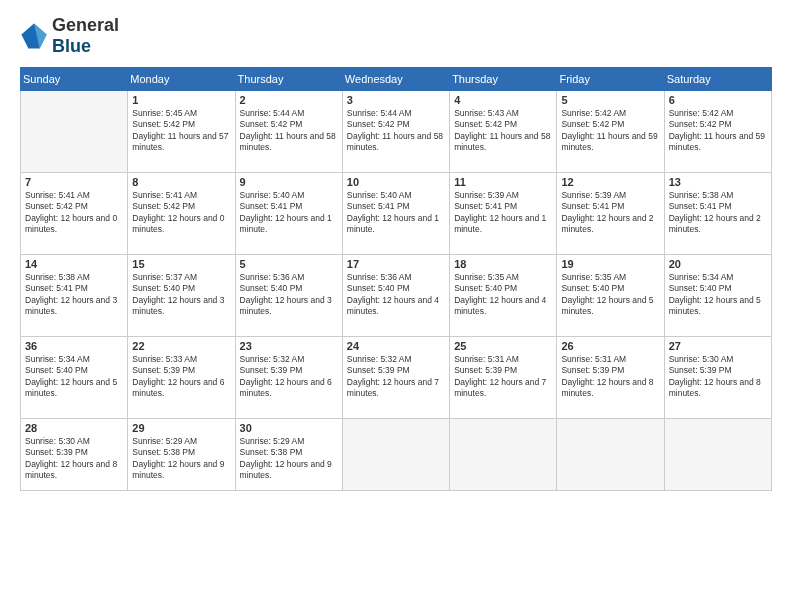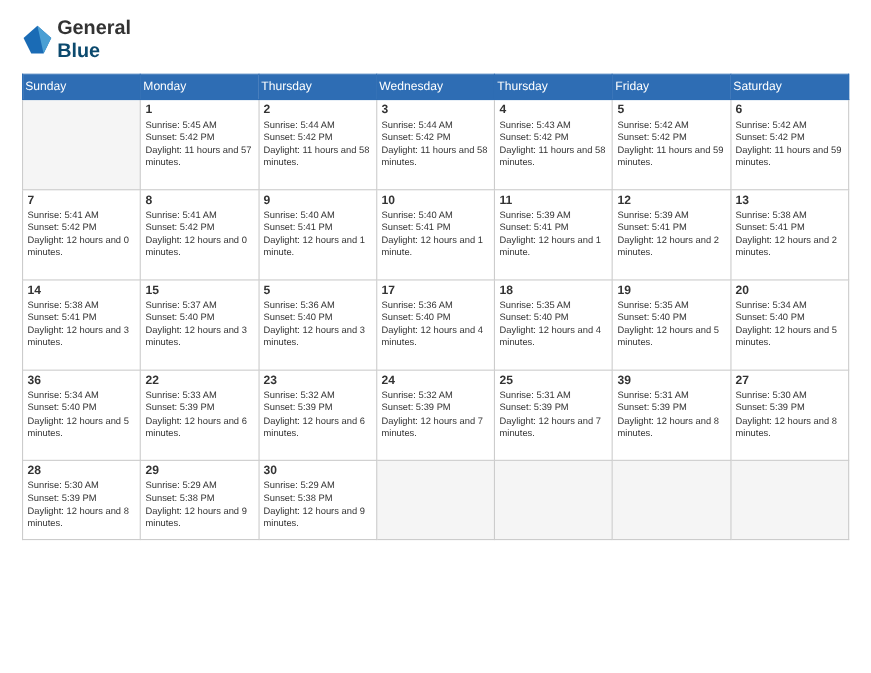--- a/index.html
+++ b/index.html
@@ -227,21 +227,21 @@
           </td>
           <td>
             <span class="day-number">24</span>
             <div class="day-info">Sunrise: 5:32 AM<br>Sunset: 5:39 PM<br>Daylight: 12 hours and 7 minutes.</div>
           </td>
           <td>
             <span class="day-number">25</span>
             <div class="day-info">Sunrise: 5:31 AM<br>Sunset: 5:39 PM<br>Daylight: 12 hours and 7 minutes.</div>
           </td>
           <td>
-            <span class="day-number">39</span>
+            <span class="day-number">26</span>
             <div class="day-info">Sunrise: 5:31 AM<br>Sunset: 5:39 PM<br>Daylight: 12 hours and 8 minutes.</div>
           </td>
           <td>
             <span class="day-number">27</span>
             <div class="day-info">Sunrise: 5:30 AM<br>Sunset: 5:39 PM<br>Daylight: 12 hours and 8 minutes.</div>
           </td>
         </tr>
         <tr class="last-row">
           <td>
             <span class="day-number">28</span>

